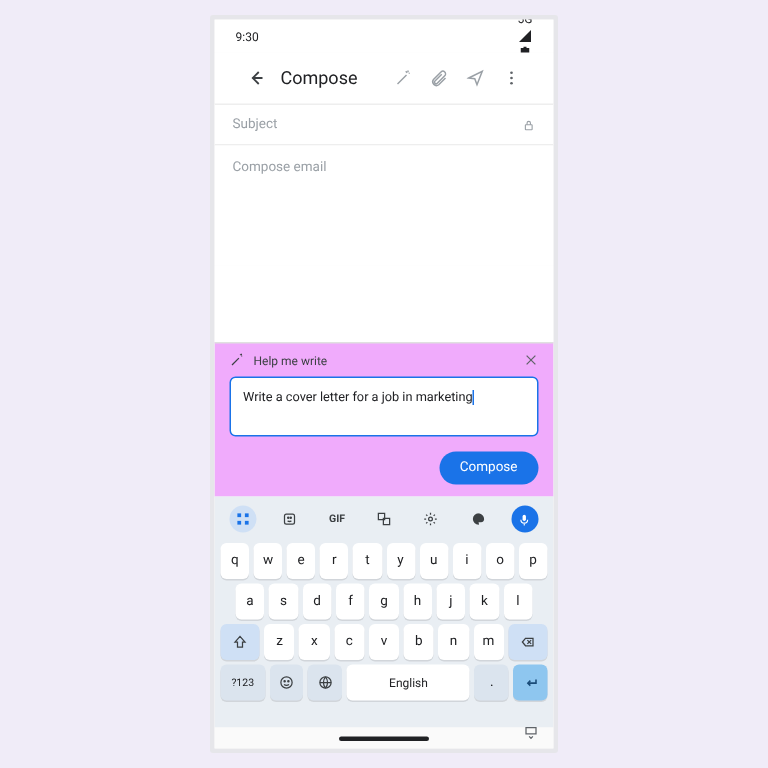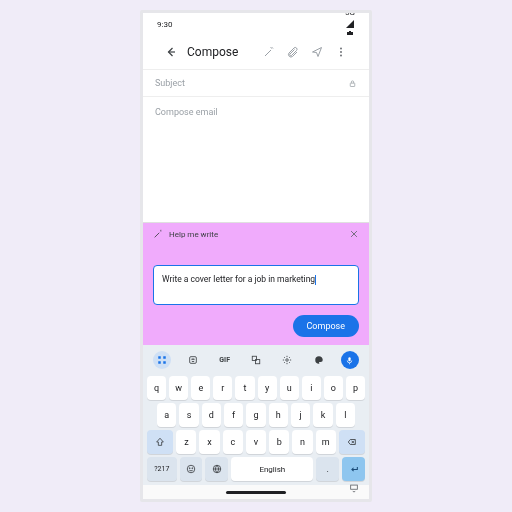--- a/index.html
+++ b/index.html
@@ -52,39 +52,39 @@
   .help-panel {
     background:#f0abfc;
     border-top:1px solid #e0e0e0;
     display:flex; flex-direction:column;
   }
   .help-header {
     display:flex; align-items:center; gap:6px;
     padding:6px 10px; font-size:8px; color:#3c4043;
   }
   .help-header .close { margin-left:auto; }
-  .prompt-wrap { padding: 0 10px 6px; margin-top: 20px; }
+  .prompt-wrap { padding: 0 10px 6px; }
   .prompt {
     background:#fff;
     border:1.5px solid #1a73e8;
     border-radius:4px;
     padding:8px 8px;
     font-size:8.5px; color:#202124;
     min-height:40px;
   }
   .cursor { display:inline-block; width:1px; height:10px; background:#1a73e8; vertical-align:middle; }
   .create-row { display:flex; justify-content:flex-end; padding: 4px 10px 8px; }
   .create-btn {
     background:#1a73e8; color:#fff;
     border:none; border-radius:16px;
     font-size:9px; padding:6px 14px;
   }
   .kb {
     background:#e9eef3;
-    padding:4px 4px 4px;
+    padding:4px 4px 18px;
   }
   .kb-sugg {
     display:flex; align-items:center; justify-content:space-between;
     padding:2px 6px 4px;
   }
   .kb-sugg .sugg-icon {
     width:18px; height:18px; border-radius:50%;
     display:flex; align-items:center; justify-content:center;
     font-size:8px; color:#3c4043;
   }
@@ -296,21 +296,21 @@
       <div class="key">m</div>
       <div class="key bksp">
         <svg width="12" height="10" viewBox="0 0 24 24" fill="none" stroke="#3c4043" stroke-width="2">
             <path d="M8 6 H20 V18 H8 L3 12 Z"></path>
             <path d="M11 9 L17 15"></path>
             <path d="M17 9 L11 15"></path>
           </svg>
       </div>
     </div>
     <div class="kb-row r4">
-      <div class="key sym">?217</div>
+      <div class="key sym">?123</div>
       <div class="key mod">
         <svg width="10" height="10" viewBox="0 0 24 24" fill="none" stroke="#3c4043" stroke-width="2">
             <circle cx="12" cy="12" r="9"></circle>
             <circle cx="9" cy="10" r="1" fill="#3c4043"></circle>
             <circle cx="15" cy="10" r="1" fill="#3c4043"></circle>
             <path d="M8 15 q4 3 8 0"></path>
           </svg>
       </div>
       <div class="key mod">
         <svg width="10" height="10" viewBox="0 0 24 24" fill="none" stroke="#3c4043" stroke-width="2">

